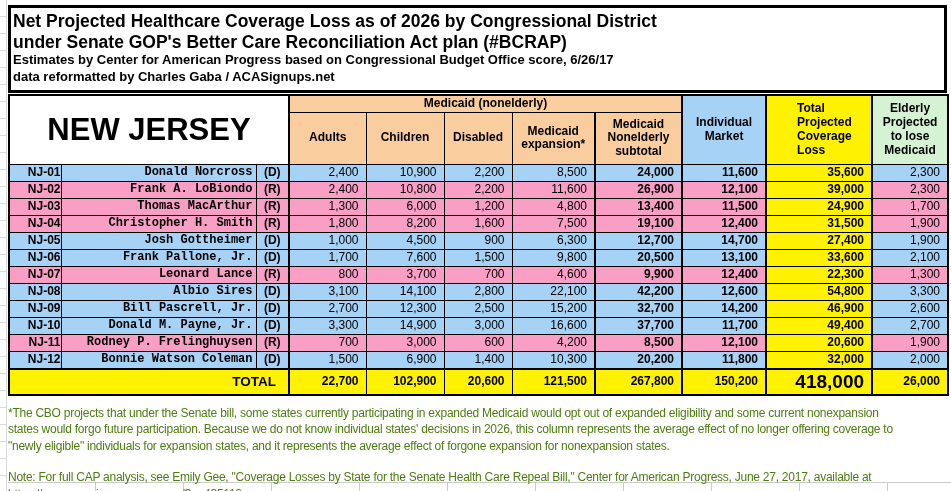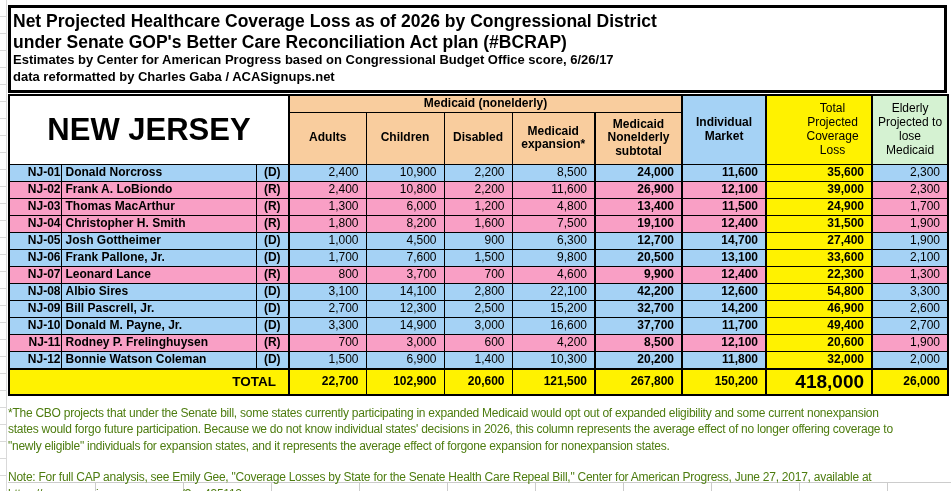--- a/index.html
+++ b/index.html
@@ -37,30 +37,30 @@
   td, th {
     border:1px solid var(--border);
     font-size:12px; line-height:1.15; padding:1px 3px;
     overflow:hidden; white-space:nowrap;
   }
   table { border:2px solid var(--border); }
   .bl2 { border-left-width:2px; }
   .state-cell { background:#fff; font-size:31px; font-weight:bold; text-align:center; letter-spacing:0; }
   .h-orange { background:var(--orange); font-weight:bold; text-align:center; }
   .h-blue   { background:var(--dem);    font-weight:bold; text-align:center; font-size:12.5px; }
-  .h-yellow { background:var(--yellow); font-weight:normal; text-align:center; font-size:12.5px;padding-left:30px; }
-  .h-green  { background:var(--green);  font-weight:normal; text-align:center; font-size:12.5px; }
+  .h-yellow { background:var(--yellow); font-weight:bold; text-align:left; font-size:12.5px;padding-left:30px; }
+  .h-green  { background:var(--green);  font-weight:bold; text-align:center; font-size:12.5px; }
   .h-sub { height:52px; white-space:normal; font-size:12px; }
   .group-row th { height:17px; }
 
   tr.dem > td { background:var(--dem); }
   tr.rep > td { background:var(--rep); }
   .data-row { height:17px; }
   .c-dist  { font-weight:bold; text-align:right; padding-left:12px; padding-right:0; }
-  .c-name  { font-weight:bold; text-align:left; padding-left:4px; }
+  .c-name  { font-weight:bold; text-align:right; padding-left:4px;font-family:Liberation Mono, monospace; }
   .c-party { font-weight:bold; text-align:center; padding-left:0; padding-right:0; }
   .num { text-align:right; padding-right:7px; }
   .bold { font-weight:bold; }
   td.c-total { background:var(--yellow) !important; font-weight:bold; }
 
   .total-row { height:23px; }
   .total-row > td { background:var(--yellow); font-weight:bold; border-top:2px solid var(--border); }
   .total-label { text-align:right; font-size:13.5px; padding-right:12px; }
   .grand { font-size:19px; }
 

